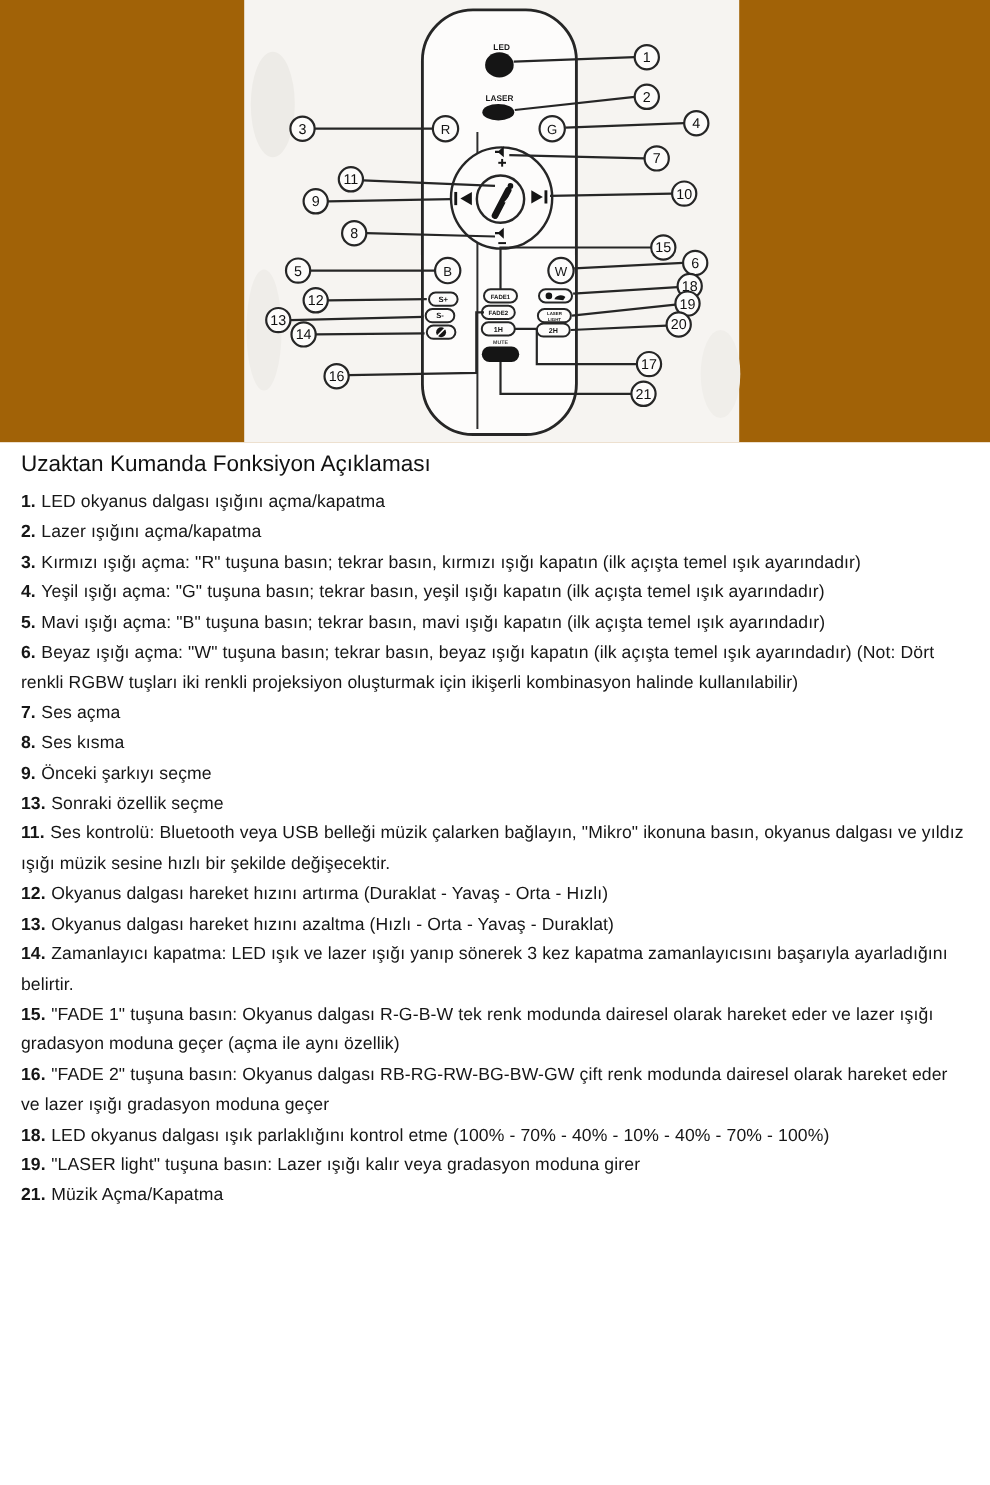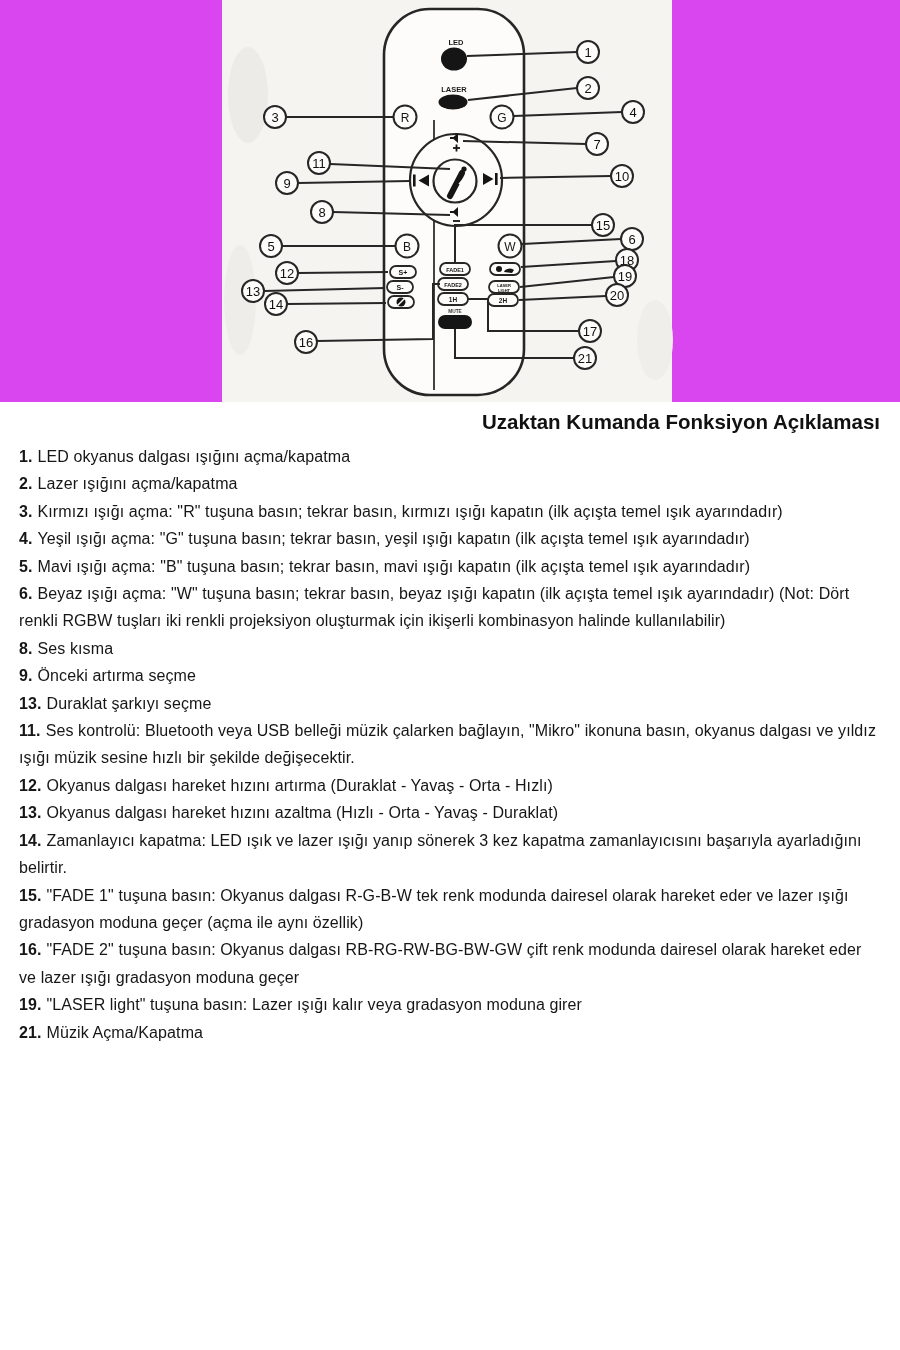--- a/index.html
+++ b/index.html
@@ -1,20 +1,20 @@
 <!DOCTYPE html>
 <html><head>
 <meta charset="utf-8">
 <style>
   html,body{margin:0;padding:0;background:#ffffff;}
   body{width:900px;height:1350px;overflow:hidden;font-family:"Liberation Sans",sans-serif;color:#161616;}
-  .diagram-wrap{width:900px;height:402px;position:relative;background:#d946ef;}
+  .diagram-wrap{width:900px;height:402px;position:relative;background:#a16207;}
   svg{display:block;}
   .content{padding:2px 20px 0 19px;}
-  h1{font-size:20.5px;font-weight:bold;text-align:right;margin:6px 0 9px 0;color:#111;}
+  h1{font-size:20.5px;font-weight:normal;text-align:left;margin:6px 0 9px 0;color:#111;}
   .item{font-size:16px;line-height:27.4px;margin:0;letter-spacing:0.1px;}
   .item .num{font-weight:bold;margin-right:5px;}
   text{font-family:"Liberation Sans",sans-serif;}
 </style>
 </head>
 <body>
 
 <div class="diagram-wrap">
 <svg width="900" height="402" viewBox="0 0 900 402">
 
@@ -249,40 +249,42 @@
     <p class="item"><span class="num">2.</span><span class="txt">Lazer ışığını açma/kapatma</span></p>
 
     <p class="item"><span class="num">3.</span><span class="txt">Kırmızı ışığı açma: "R" tuşuna basın; tekrar basın, kırmızı ışığı kapatın (ilk açışta temel ışık ayarındadır)</span></p>
 
     <p class="item"><span class="num">4.</span><span class="txt">Yeşil ışığı açma: "G" tuşuna basın; tekrar basın, yeşil ışığı kapatın (ilk açışta temel ışık ayarındadır)</span></p>
 
     <p class="item"><span class="num">5.</span><span class="txt">Mavi ışığı açma: "B" tuşuna basın; tekrar basın, mavi ışığı kapatın (ilk açışta temel ışık ayarındadır)</span></p>
 
     <p class="item"><span class="num">6.</span><span class="txt">Beyaz ışığı açma: "W" tuşuna basın; tekrar basın, beyaz ışığı kapatın (ilk açışta temel ışık ayarındadır) (Not: Dört renkli RGBW tuşları iki renkli projeksiyon oluşturmak için ikişerli kombinasyon halinde kullanılabilir)</span></p>
 
+    <p class="item"><span class="num">7.</span><span class="txt">Ses açma</span></p>
 
     <p class="item"><span class="num">8.</span><span class="txt">Ses kısma</span></p>
 
-    <p class="item"><span class="num">9.</span><span class="txt">Önceki artırma seçme</span></p>
-
-    <p class="item"><span class="num">13.</span><span class="txt">Duraklat şarkıyı seçme</span></p>
+    <p class="item"><span class="num">9.</span><span class="txt">Önceki şarkıyı seçme</span></p>
+
+    <p class="item"><span class="num">13.</span><span class="txt">Sonraki özellik seçme</span></p>
 
     <p class="item"><span class="num">11.</span><span class="txt">Ses kontrolü: Bluetooth veya USB belleği müzik çalarken bağlayın, "Mikro" ikonuna basın, okyanus dalgası ve yıldız ışığı müzik sesine hızlı bir şekilde değişecektir.</span></p>
 
     <p class="item"><span class="num">12.</span><span class="txt">Okyanus dalgası hareket hızını artırma (Duraklat - Yavaş - Orta - Hızlı)</span></p>
 
     <p class="item"><span class="num">13.</span><span class="txt">Okyanus dalgası hareket hızını azaltma (Hızlı - Orta - Yavaş - Duraklat)</span></p>
 
     <p class="item"><span class="num">14.</span><span class="txt">Zamanlayıcı kapatma: LED ışık ve lazer ışığı yanıp sönerek 3 kez kapatma zamanlayıcısını başarıyla ayarladığını belirtir.</span></p>
 
     <p class="item"><span class="num">15.</span><span class="txt">"FADE 1" tuşuna basın: Okyanus dalgası R-G-B-W tek renk modunda dairesel olarak hareket eder ve lazer ışığı gradasyon moduna geçer (açma ile aynı özellik)</span></p>
 
     <p class="item"><span class="num">16.</span><span class="txt">"FADE 2" tuşuna basın: Okyanus dalgası RB-RG-RW-BG-BW-GW çift renk modunda dairesel olarak hareket eder ve lazer ışığı gradasyon moduna geçer</span></p>
 
 
+    <p class="item"><span class="num">18.</span><span class="txt">LED okyanus dalgası ışık parlaklığını kontrol etme (100% - 70% - 40% - 10% - 40% - 70% - 100%)</span></p>
 
     <p class="item"><span class="num">19.</span><span class="txt">"LASER light" tuşuna basın: Lazer ışığı kalır veya gradasyon moduna girer</span></p>
 
 
     <p class="item"><span class="num">21.</span><span class="txt">Müzik Açma/Kapatma</span></p>
   </div>
 
 </div>
 
 </body></html>

